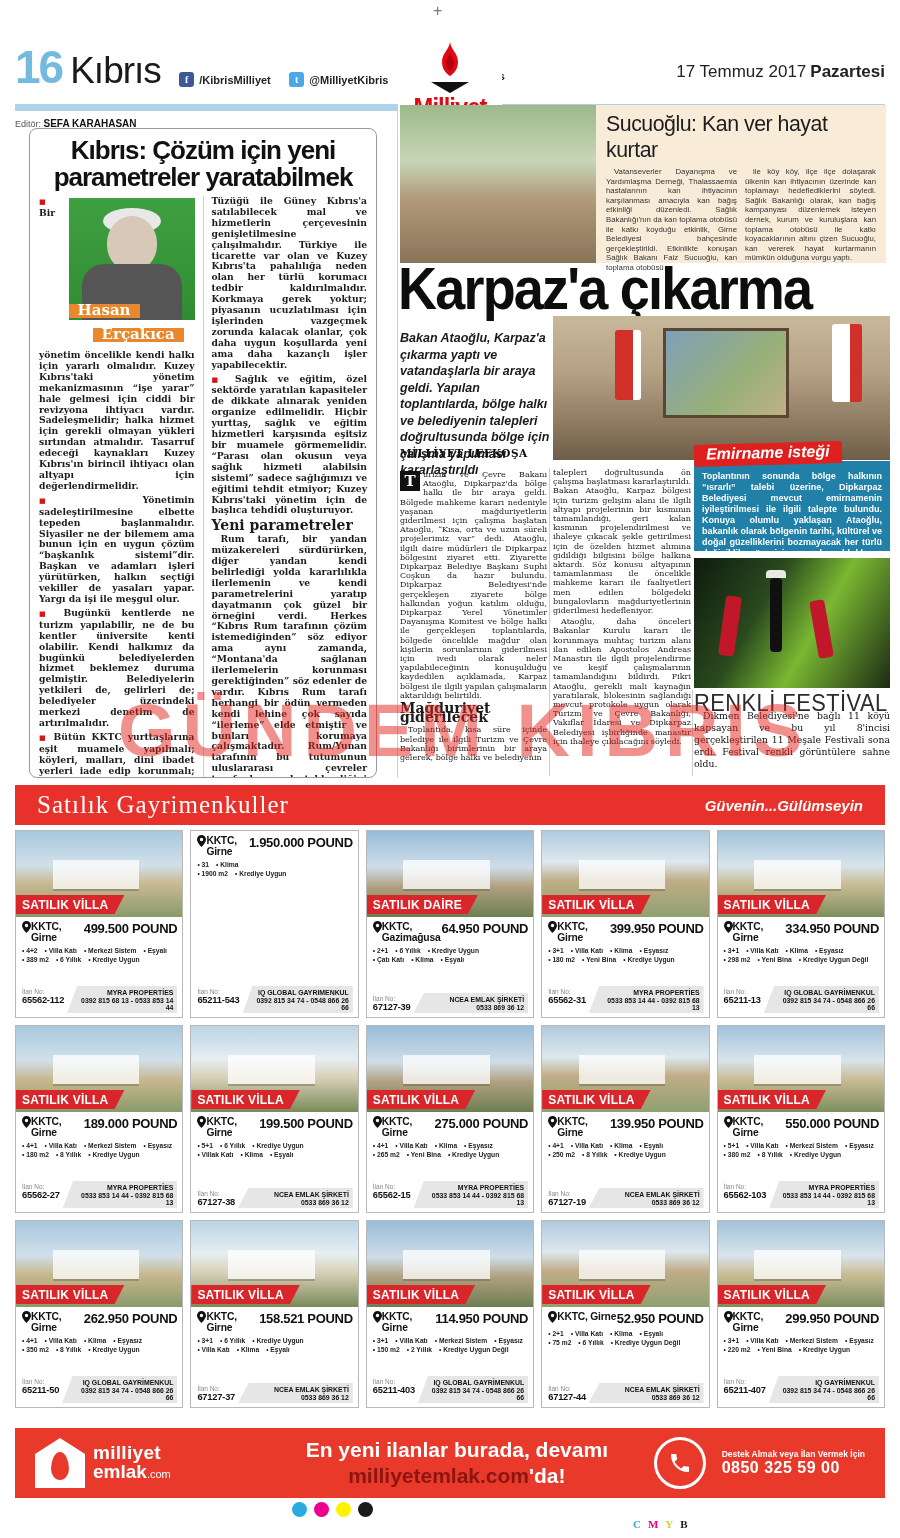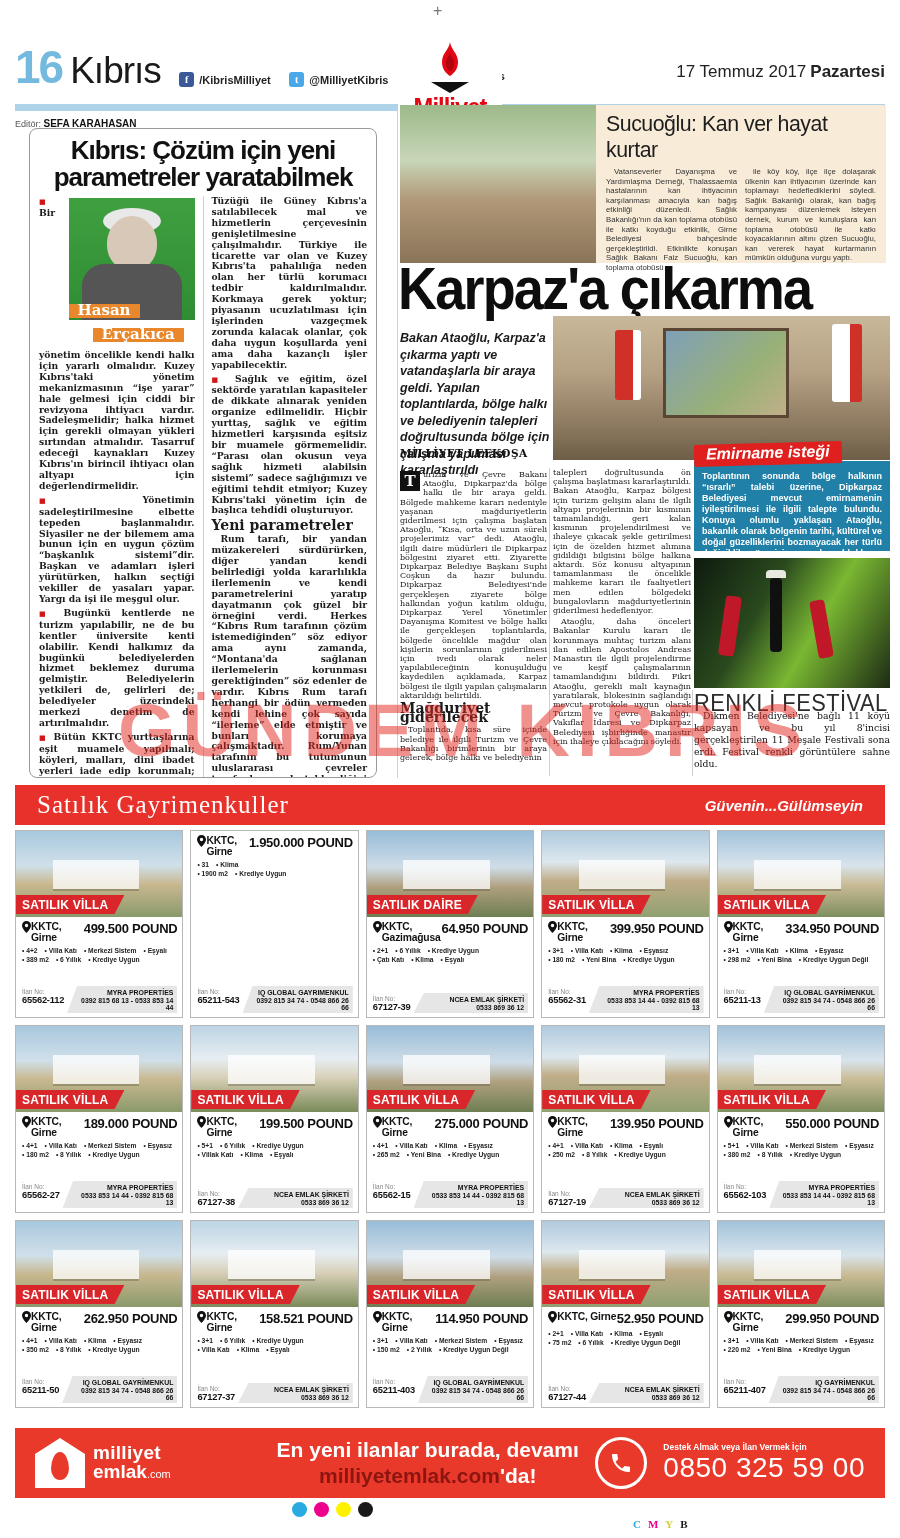--- a/index.html
+++ b/index.html
@@ -112,21 +112,21 @@
   .flogo-text .l1{font-size:19px;font-weight:bold;letter-spacing:.3px;line-height:19px;}
   .flogo-text .l2{font-size:19px;font-weight:bold;line-height:19px;}
   .flogo-text .dotcom{font-size:11px;font-weight:normal;}
   #fcenter{flex:1;text-align:center;font-weight:bold;}
   #fcenter .fl1{font-size:21px;}
   #fcenter .fl2{font-size:21px;margin-top:2px;}
   #fcenter .hl{color:#8d1510;}
   #fright{display:flex;align-items:center;gap:16px;}
   .phonecirc{width:46px;height:46px;border:3px solid #fff;border-radius:50%;display:flex;align-items:center;justify-content:center;flex:none;}
   #fright .sup{font-size:8.5px;font-weight:bold;}
-  #fright .num{font-size:28px;font-weight:normal;letter-spacing:.5px;}
+  #fright .num{font-size:16px;font-weight:bold;letter-spacing:.5px;}
   
   .dot{position:absolute;width:15px;height:15px;border-radius:50%;top:1502px;}
   #cmyb{position:absolute;left:633px;top:1518px;font-family:"Liberation Serif",serif;font-size:11px;letter-spacing:0;}
   #cmyb span{margin-right:7px;font-weight:bold;}
 </style>
 </head>
 <body>
 
 <div id="page">
 

